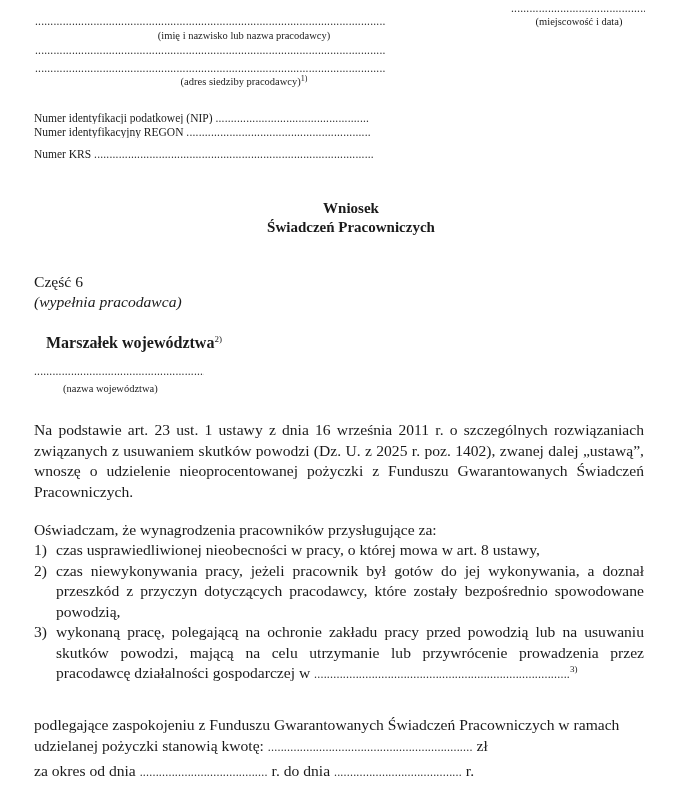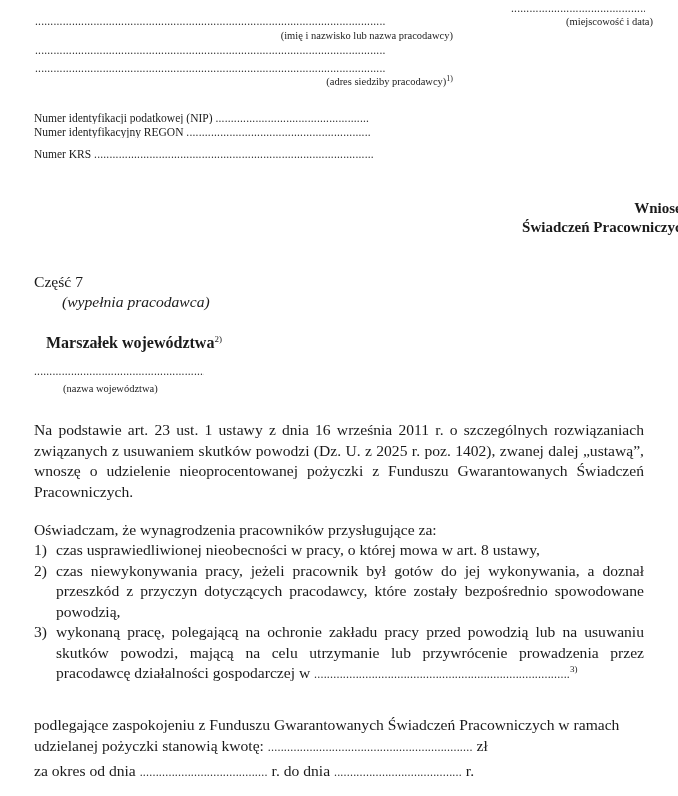--- a/index.html
+++ b/index.html
@@ -2,21 +2,21 @@
 <html><head>
 <meta charset="utf-8">
 <style>
   html, body { margin: 0; padding: 0; background: #ffffff; }
   body { width: 678px; height: 796px; position: relative; overflow: hidden;
          font-family: "Liberation Serif", "DejaVu Serif", serif; color: #1a1a1a; }
   .abs { position: absolute; }
   .dots { overflow: hidden; white-space: nowrap; letter-spacing: 0.2px; color: #333; }
   .small { font-size: 11.5px; }
   .tiny { font-size: 10.5px; }
-  .center { text-align: right; }
+  .center { text-align: center; }
   .body-text { font-size: 15.6px; line-height: 20.5px; }
   .justify { text-align: justify; text-align-last: auto; }
   sup { font-size: 8px; vertical-align: super; line-height: 0; }
   .bold { font-weight: bold; margin-left: 12px; }
   .italic { font-style: italic; }
   .num { position: absolute; left: 0; }
 </style>
 </head>
 <body>
 
@@ -43,22 +43,22 @@
 <div class="abs small" style="left:34px; top:148px; width:340px; white-space:nowrap; overflow:hidden;">
   <span>Numer KRS</span>
   <span class="dots">...........................................................................................</span>
 </div>
 
 <div class="abs center bold" style="left:0; top:199px; width:678px; font-size:15px; line-height:19px;">
   <div>Wniosek</div>
   <div>Świadczeń Pracowniczych</div>
 </div>
 
-<div class="abs" style="left:34px; top:272px; font-size:15.6px; line-height:20px;">Część 7</div>
-<div class="abs italic" style="left:34px; top:292px; font-size:15.6px; line-height:20px;margin-left:28px;">(wypełnia pracodawca)</div>
+<div class="abs" style="left:34px; top:272px; font-size:15.6px; line-height:20px;">Część 6</div>
+<div class="abs italic" style="left:34px; top:292px; font-size:15.6px; line-height:20px;">(wypełnia pracodawca)</div>
 
 <div class="abs bold" style="left:34px; top:333px; font-size:16px; line-height:20px;">
   <span>Marszałek województwa</span><sup style="font-weight:normal; font-size:9px;">2)</sup>
 </div>
 <div class="abs dots small" style="left:34px; top:365px; width:170px;">..................................................................</div>
 <div class="abs tiny" style="left:63px; top:383px;">(nazwa województwa)</div>
 
 <div class="abs body-text justify" style="left:34px; top:420px; width:610px;">Na podstawie art. 23 ust. 1 ustawy z dnia 16 września 2011 r. o szczególnych rozwiązaniach związanych z usuwaniem skutków powodzi (Dz. U. z 2025 r. poz. 1402), zwanej dalej „ustawą”, wnoszę o udzielenie nieoprocentowanej pożyczki z Funduszu Gwarantowanych Świadczeń Pracowniczych.</div>
 
 <div class="abs body-text" style="left:34px; top:520px; width:610px;">Oświadczam, że wynagrodzenia pracowników przysługujące za:</div>

